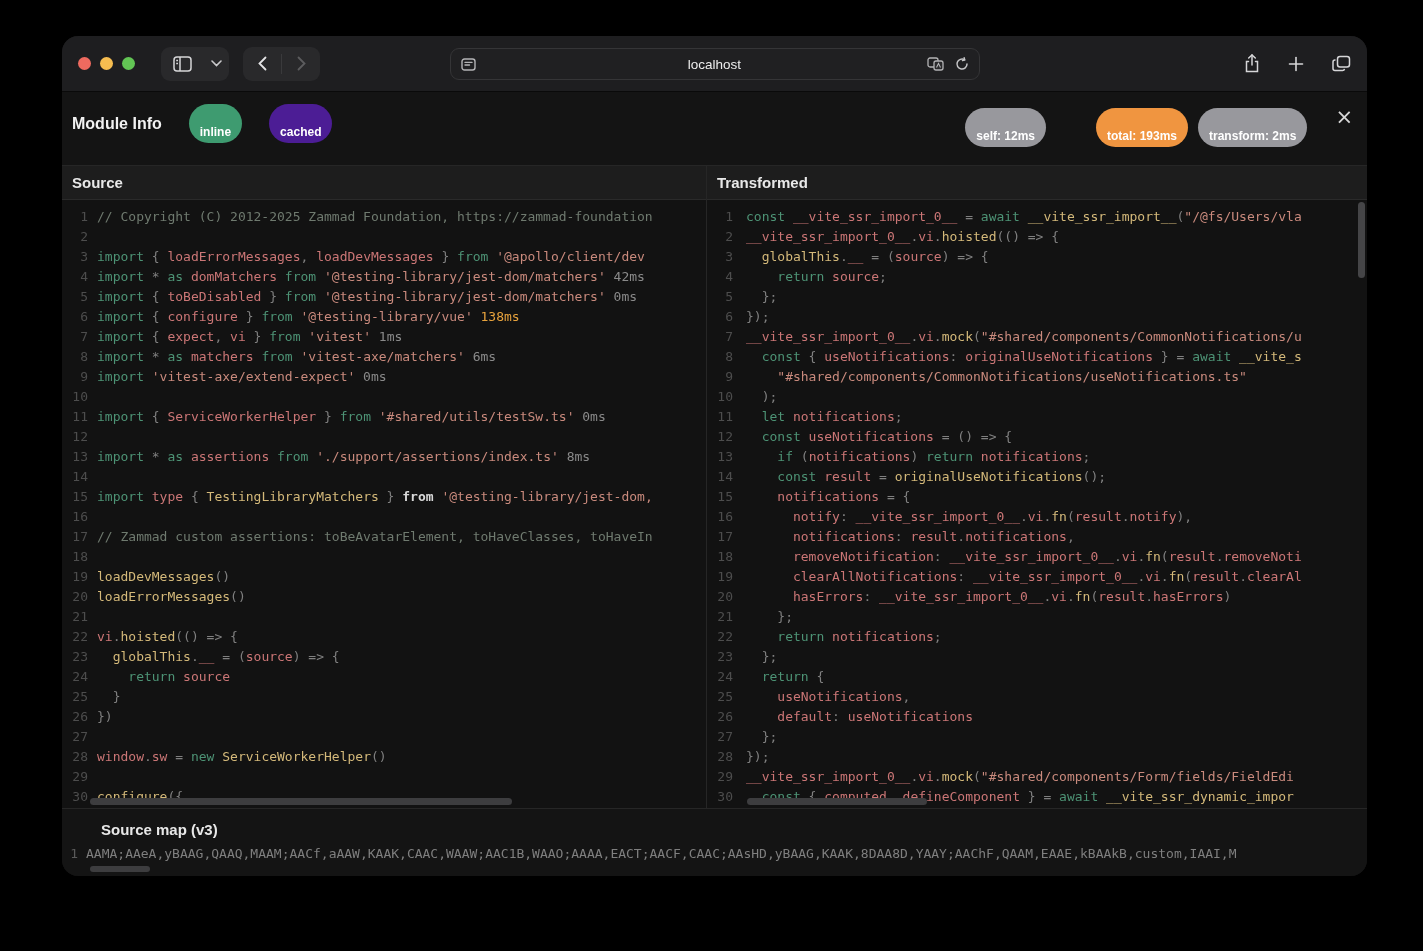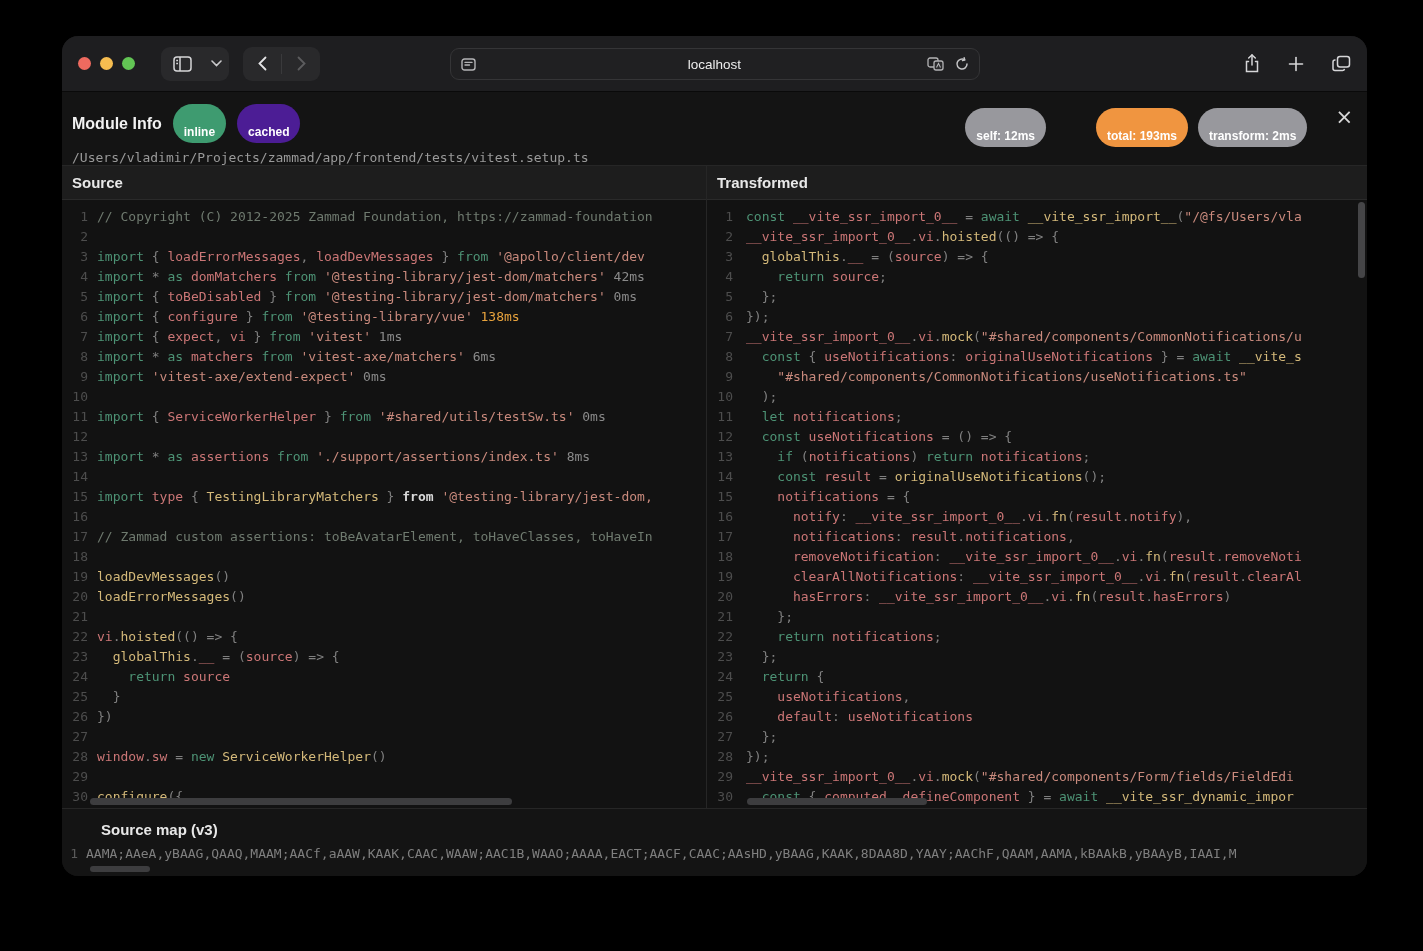--- a/index.html
+++ b/index.html
@@ -22,21 +22,21 @@
   .urlfield { position:absolute; left:50%; transform:translateX(-50%); top:12px;
               width:530px; height:32px; background:#202022; border:1px solid #353537;
               border-radius:9px; display:flex; align-items:center; padding:0 10px; }
   .urltext { position:absolute; left:0; right:0; text-align:center; color:#ededed; font-size:13.5px; }
   .url-right { margin-left:auto; display:flex; gap:10px; align-items:center; z-index:1; }
   .actions { margin-left:auto; display:flex; gap:28px; align-items:center; }
 
   
   .modhead { height:74px; flex-shrink:0; display:flex; justify-content:space-between;
              padding:12px 14px 0 10px; border-bottom:1px solid #262626; background:#141414; }
-  .mh-left .titlerow { display:flex; align-items:center; gap:11px; }
+  .mh-left .titlerow { display:flex; align-items:center; gap:27px; }
   .mh-title { color:#f2f2f2; font-size:16px; font-weight:700; }
   .badge { border-radius:999px; padding:21px 11px 4px; font-size:12px; font-weight:700; color:#fff; }
   .mh-path { margin-top:7px; color:#9a9a9a; font-size:13px;
              font-family:"DejaVu Sans Mono", monospace; }
   .mh-right { display:flex; align-items:flex-start; gap:10px; padding-top:4px; }
   .closebtn { margin-left:18px; color:#d8d8d8; font-size:21px; line-height:18px; cursor:default;
               background:none; border:none; font-family:"DejaVu Sans", sans-serif; }
 
   
   .panels { flex:1; display:flex; min-height:0; position:relative; }
@@ -178,21 +178,20 @@
     </div>
   </div>
 
   <div class="modhead">
     <div class="mh-left">
       <div class="titlerow">
         <span class="mh-title">Module Info</span>
         <span class="badge" id="badge0" style="background: rgb(62, 155, 112);">inline</span>
         <span class="badge" id="badge1" style="background: #4c1d95;">cached</span>
       </div>
-      <div class="mh-path">/Users/vladimir/Projects/zammad/app/frontend/tests/vitest.setup.ts</div>
     </div>
     <div class="mh-right">
       <span class="badge" id="timing0" style="background: rgb(152, 152, 157);">self: 12ms</span>
       <span class="badge" id="timing1" style="background: rgb(240, 149, 64); margin-left: 40px;">total: 193ms</span>
       <span class="badge" id="timing2" style="background: rgb(152, 152, 157);">transform: 2ms</span>
       <button class="closebtn">×</button>
     </div>
   </div>
 
   <div class="panels">
@@ -204,17 +203,17 @@
       <div class="phead">Transformed</div>
       <div class="code" id="transformed-code"><div class="cl"><span class="ln">1</span><span class="tk-k">const</span><span class="tk-v"> __vite_ssr_import_0__</span><span class="tk-p"> = </span><span class="tk-k">await</span><span class="tk-f"> __vite_ssr_import__</span><span class="tk-p">(</span><span class="tk-s">"/@fs/Users/vla</span></div><div class="cl"><span class="ln">2</span><span class="tk-v">__vite_ssr_import_0__</span><span class="tk-p">.</span><span class="tk-v">vi</span><span class="tk-p">.</span><span class="tk-f">hoisted</span><span class="tk-p">(() =&gt; {</span></div><div class="cl"><span class="ln">3</span><span class="tk-p">  </span><span class="tk-f">globalThis</span><span class="tk-p">.</span><span class="tk-v">__</span><span class="tk-p"> = (</span><span class="tk-v">source</span><span class="tk-p">) =&gt; {</span></div><div class="cl"><span class="ln">4</span><span class="tk-p">    </span><span class="tk-k">return</span><span class="tk-v"> source</span><span class="tk-p">;</span></div><div class="cl"><span class="ln">5</span><span class="tk-p">  };</span></div><div class="cl"><span class="ln">6</span><span class="tk-p">});</span></div><div class="cl"><span class="ln">7</span><span class="tk-v">__vite_ssr_import_0__</span><span class="tk-p">.</span><span class="tk-v">vi</span><span class="tk-p">.</span><span class="tk-f">mock</span><span class="tk-p">(</span><span class="tk-s">"#shared/components/CommonNotifications/u</span></div><div class="cl"><span class="ln">8</span><span class="tk-p">  </span><span class="tk-k">const</span><span class="tk-p"> { </span><span class="tk-v">useNotifications</span><span class="tk-p">: </span><span class="tk-v">originalUseNotifications</span><span class="tk-p"> } = </span><span class="tk-k">await</span><span class="tk-f"> __vite_s</span></div><div class="cl"><span class="ln">9</span><span class="tk-p">    </span><span class="tk-s">"#shared/components/CommonNotifications/useNotifications.ts"</span></div><div class="cl"><span class="ln">10</span><span class="tk-p">  );</span></div><div class="cl"><span class="ln">11</span><span class="tk-p">  </span><span class="tk-k">let</span><span class="tk-v"> notifications</span><span class="tk-p">;</span></div><div class="cl"><span class="ln">12</span><span class="tk-p">  </span><span class="tk-k">const</span><span class="tk-v"> useNotifications</span><span class="tk-p"> = () =&gt; {</span></div><div class="cl"><span class="ln">13</span><span class="tk-p">    </span><span class="tk-k">if</span><span class="tk-p"> (</span><span class="tk-v">notifications</span><span class="tk-p">) </span><span class="tk-k">return</span><span class="tk-v"> notifications</span><span class="tk-p">;</span></div><div class="cl"><span class="ln">14</span><span class="tk-p">    </span><span class="tk-k">const</span><span class="tk-v"> result</span><span class="tk-p"> = </span><span class="tk-f">originalUseNotifications</span><span class="tk-p">();</span></div><div class="cl"><span class="ln">15</span><span class="tk-p">    </span><span class="tk-v">notifications</span><span class="tk-p"> = {</span></div><div class="cl"><span class="ln">16</span><span class="tk-p">      </span><span class="tk-v">notify</span><span class="tk-p">: </span><span class="tk-v">__vite_ssr_import_0__</span><span class="tk-p">.</span><span class="tk-v">vi</span><span class="tk-p">.</span><span class="tk-f">fn</span><span class="tk-p">(</span><span class="tk-v">result</span><span class="tk-p">.</span><span class="tk-v">notify</span><span class="tk-p">),</span></div><div class="cl"><span class="ln">17</span><span class="tk-p">      </span><span class="tk-v">notifications</span><span class="tk-p">: </span><span class="tk-v">result</span><span class="tk-p">.</span><span class="tk-v">notifications</span><span class="tk-p">,</span></div><div class="cl"><span class="ln">18</span><span class="tk-p">      </span><span class="tk-v">removeNotification</span><span class="tk-p">: </span><span class="tk-v">__vite_ssr_import_0__</span><span class="tk-p">.</span><span class="tk-v">vi</span><span class="tk-p">.</span><span class="tk-f">fn</span><span class="tk-p">(</span><span class="tk-v">result</span><span class="tk-p">.</span><span class="tk-v">removeNoti</span></div><div class="cl"><span class="ln">19</span><span class="tk-p">      </span><span class="tk-v">clearAllNotifications</span><span class="tk-p">: </span><span class="tk-v">__vite_ssr_import_0__</span><span class="tk-p">.</span><span class="tk-v">vi</span><span class="tk-p">.</span><span class="tk-f">fn</span><span class="tk-p">(</span><span class="tk-v">result</span><span class="tk-p">.</span><span class="tk-v">clearAl</span></div><div class="cl"><span class="ln">20</span><span class="tk-p">      </span><span class="tk-v">hasErrors</span><span class="tk-p">: </span><span class="tk-v">__vite_ssr_import_0__</span><span class="tk-p">.</span><span class="tk-v">vi</span><span class="tk-p">.</span><span class="tk-f">fn</span><span class="tk-p">(</span><span class="tk-v">result</span><span class="tk-p">.</span><span class="tk-v">hasErrors</span><span class="tk-p">)</span></div><div class="cl"><span class="ln">21</span><span class="tk-p">    };</span></div><div class="cl"><span class="ln">22</span><span class="tk-p">    </span><span class="tk-k">return</span><span class="tk-v"> notifications</span><span class="tk-p">;</span></div><div class="cl"><span class="ln">23</span><span class="tk-p">  };</span></div><div class="cl"><span class="ln">24</span><span class="tk-p">  </span><span class="tk-k">return</span><span class="tk-p"> {</span></div><div class="cl"><span class="ln">25</span><span class="tk-p">    </span><span class="tk-v">useNotifications</span><span class="tk-p">,</span></div><div class="cl"><span class="ln">26</span><span class="tk-p">    </span><span class="tk-v">default</span><span class="tk-p">: </span><span class="tk-v">useNotifications</span></div><div class="cl"><span class="ln">27</span><span class="tk-p">  };</span></div><div class="cl"><span class="ln">28</span><span class="tk-p">});</span></div><div class="cl"><span class="ln">29</span><span class="tk-v">__vite_ssr_import_0__</span><span class="tk-p">.</span><span class="tk-v">vi</span><span class="tk-p">.</span><span class="tk-f">mock</span><span class="tk-p">(</span><span class="tk-s">"#shared/components/Form/fields/FieldEdi</span></div><div class="cl"><span class="ln">30</span><span class="tk-p">  </span><span class="tk-k">const</span><span class="tk-p"> { </span><span class="tk-v">computed</span><span class="tk-p">, </span><span class="tk-v">defineComponent</span><span class="tk-p"> } = </span><span class="tk-k">await</span><span class="tk-f"> __vite_ssr_dynamic_impor</span></div></div>
     </div>
     <div class="hthumb src"></div>
     <div class="hthumb trf"></div>
     <div class="vthumb"></div>
   </div>
 
   <div class="smap">
     <div class="smap-title">Source map (v3)</div>
-    <div class="smap-line"><span class="ln">1</span><span>AAMA;AAeA,yBAAG,QAAQ,MAAM;AACf,aAAW,KAAK,CAAC,WAAW;AAC1B,WAAO;AAAA,EACT;AACF,CAAC;AAsHD,yBAAG,KAAK,8DAA8D,YAAY;AAChF,QAAM,AAMA,kBAAkB,yBAAyB,IAAI,M</span></div>
+    <div class="smap-line"><span class="ln">1</span><span>AAMA;AAeA,yBAAG,QAAQ,MAAM;AACf,aAAW,KAAK,CAAC,WAAW;AAC1B,WAAO;AAAA,EACT;AACF,CAAC;AAsHD,yBAAG,KAAK,8DAA8D,YAAY;AAChF,QAAM,EAAE,kBAAkB,custom,IAAI,M</span></div>
     <div class="smap-thumb"></div>
   </div>
 
 </div>
 
 </body></html>

